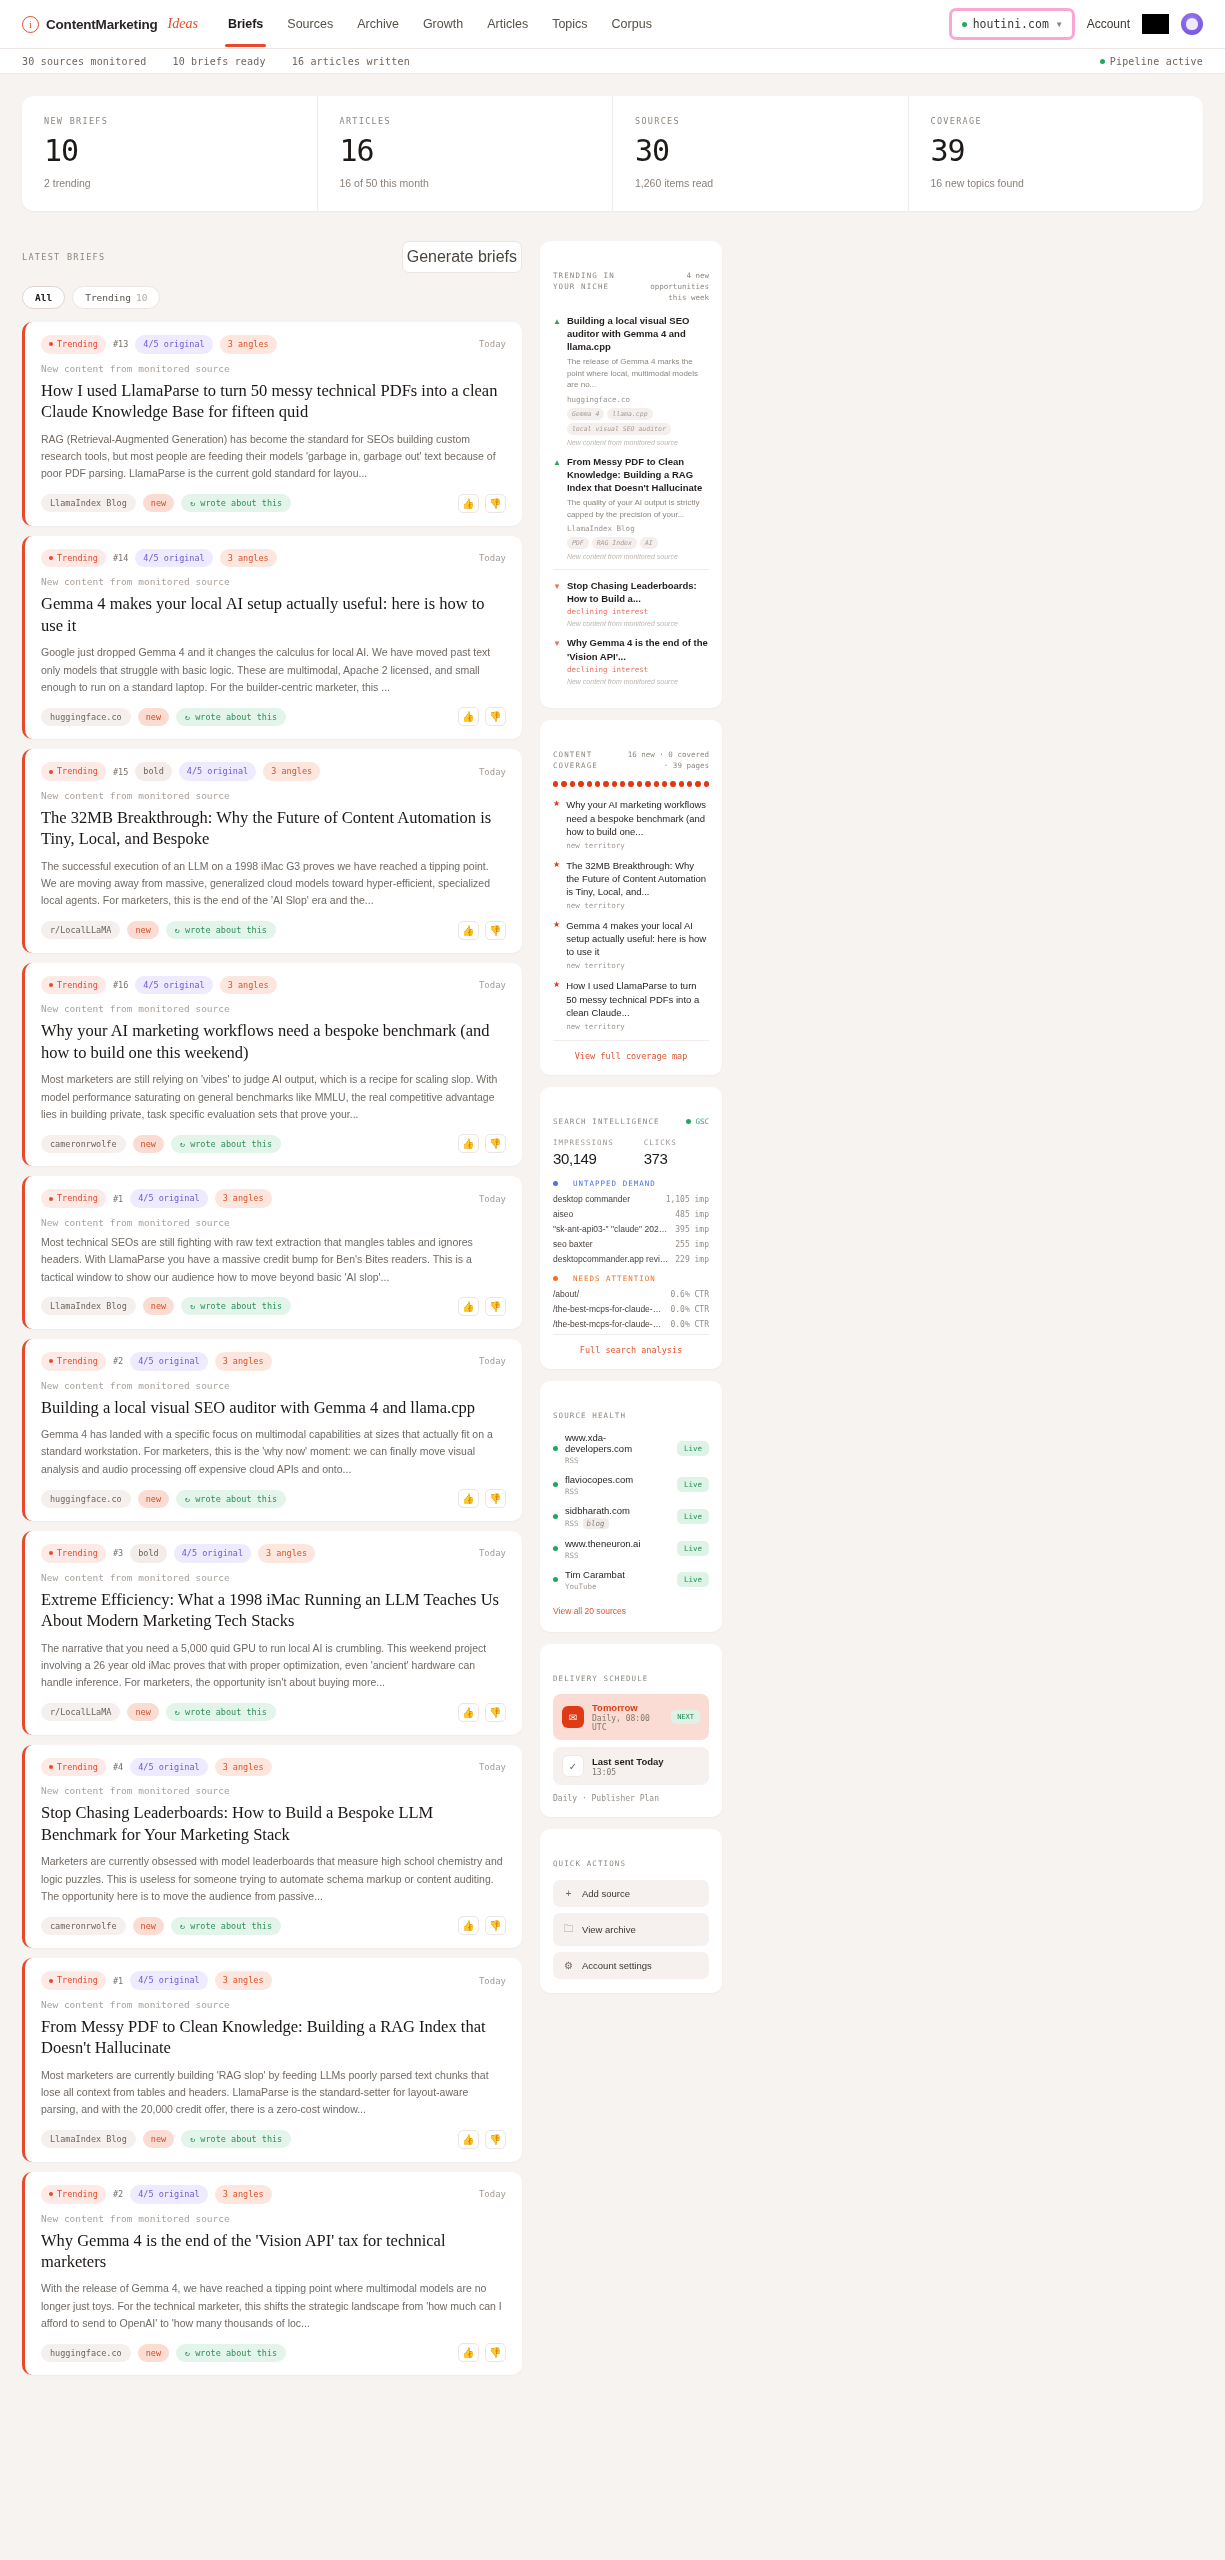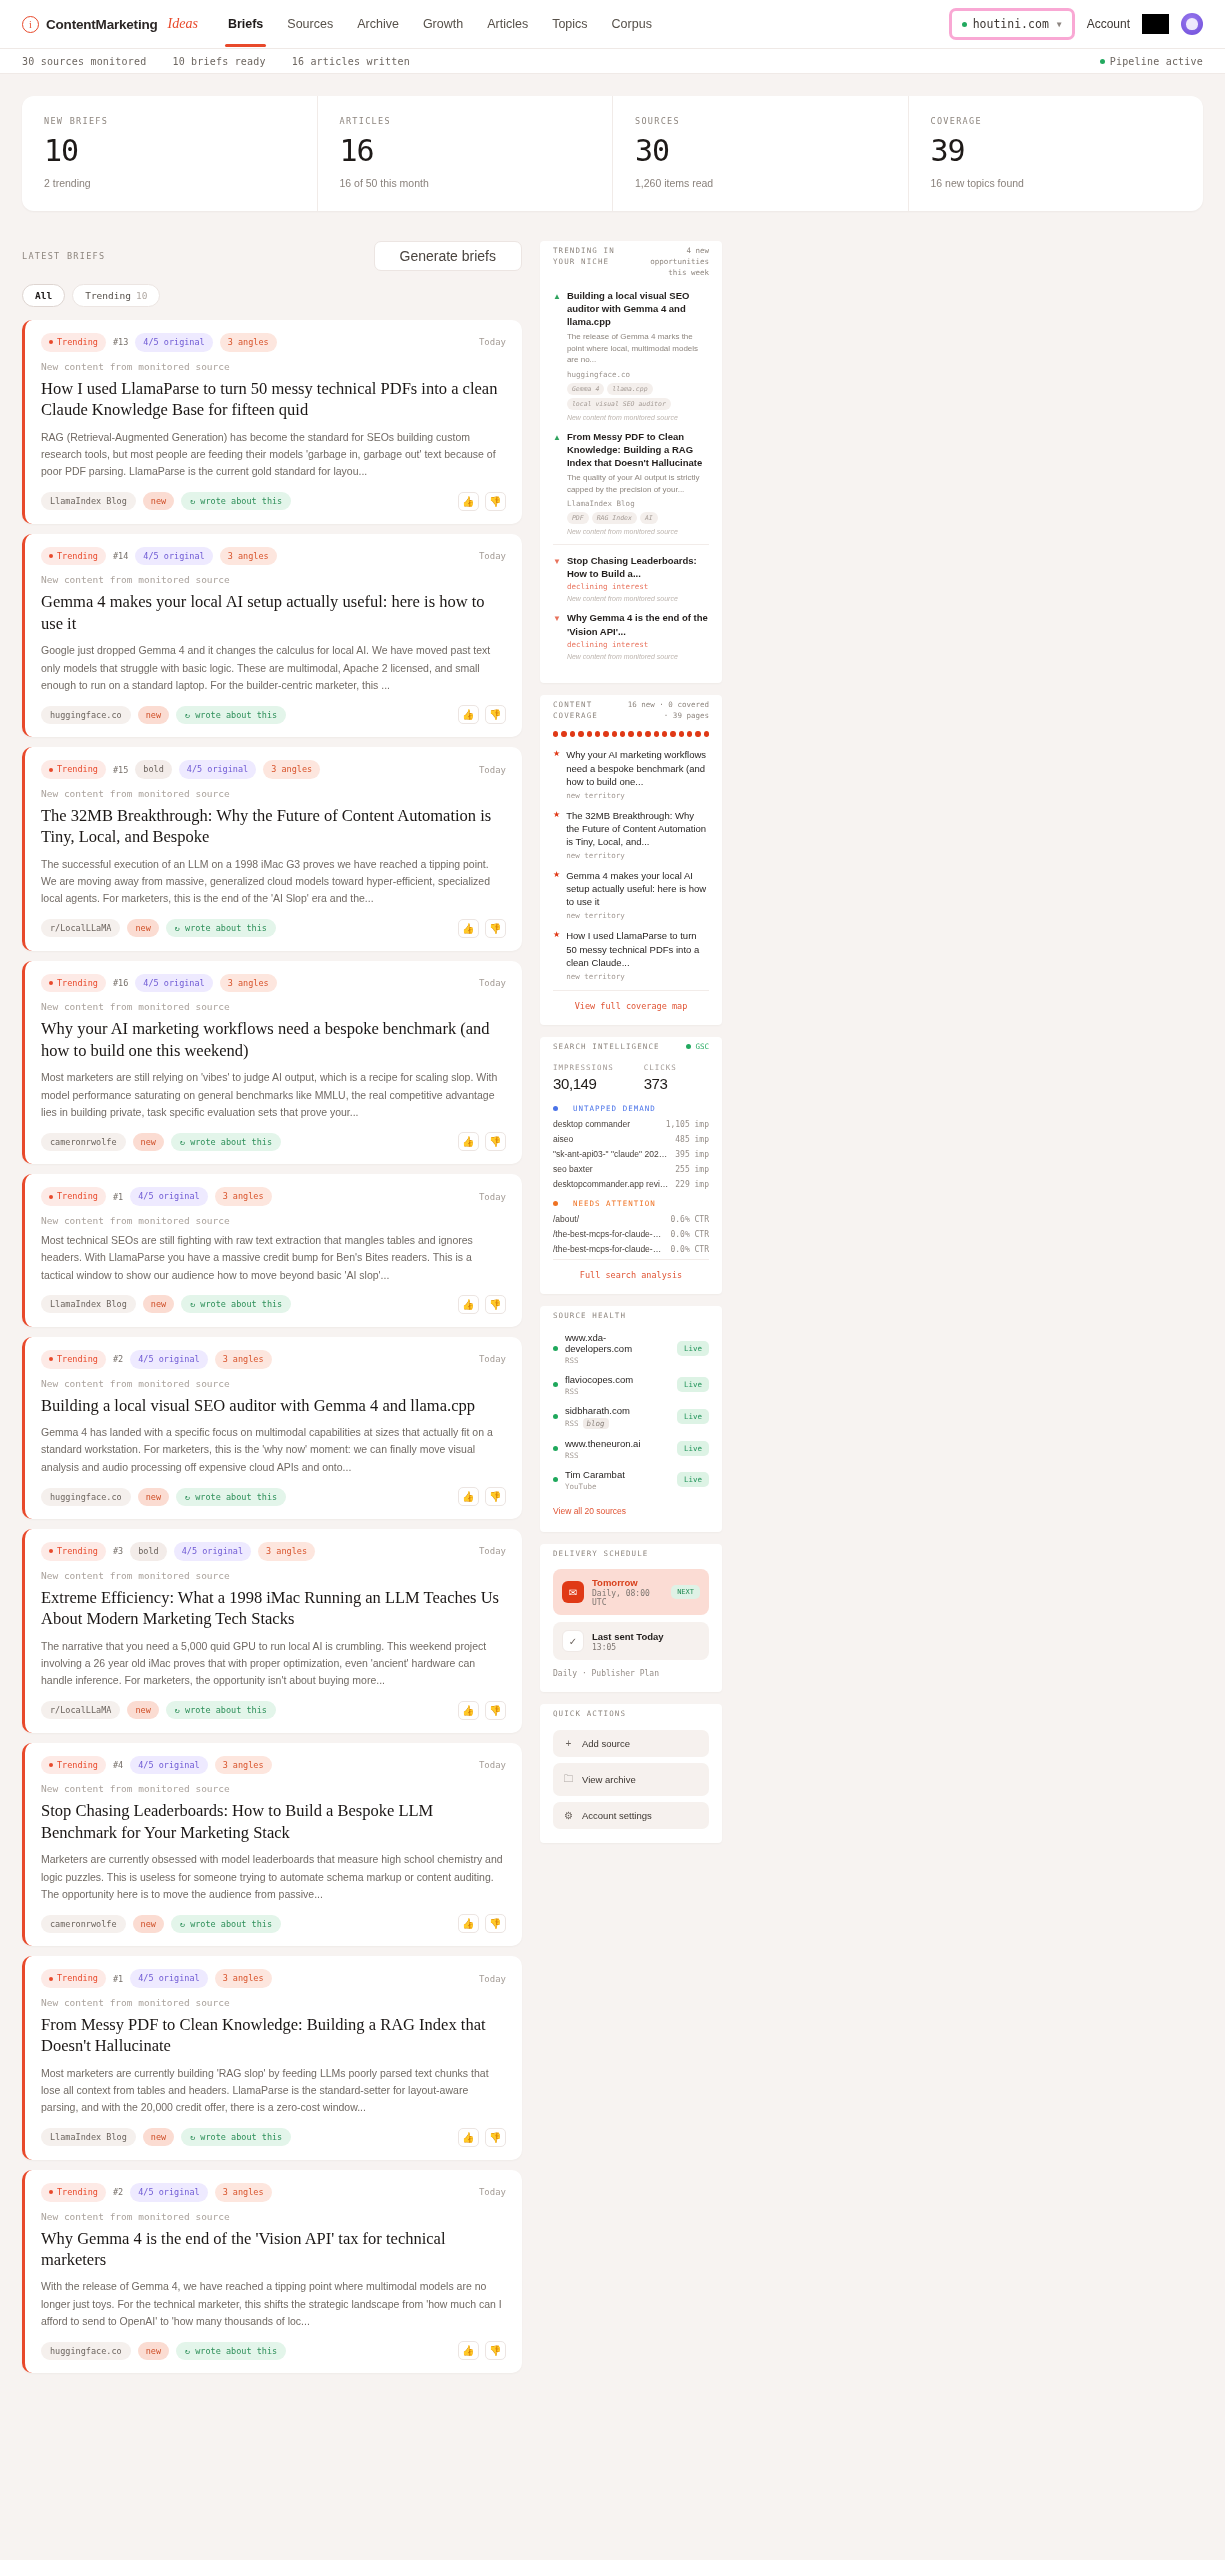--- a/index.html
+++ b/index.html
@@ -86,21 +86,21 @@
   .stat-sub { font-size: 10.5px; color: #8a827c; margin-top: 11px; }
 
   .cols { display: flex; gap: 18px; align-items: flex-start; }
   .colmain { width: 500px; flex: none; }
   .colside { width: 182px; flex: none; }
 
   .sechead { display: flex; align-items: center; margin-bottom: 13px; }
   .sechead-t { font-size: 8.5px; letter-spacing: 1.3px; color: #8e867f; }
   .genbtn {
     margin-left: auto; background: #fff; border: 1px solid #ece5e2;
-    border-radius: 7px; font-size: 14px; color: #4a443f; padding: 6px 25px;
+    border-radius: 7px; font-size: 16px; color: #4a443f; padding: 6px 4px;
     cursor: pointer; font-family: "Liberation Sans", sans-serif;
   }
   .filters { display: flex; gap: 7px; margin-bottom: 13px; }
   .fchip {
     background: #fff; border: 1px solid #ece5e2; border-radius: 20px;
     font-size: 9.5px; padding: 5px 12px; color: #56504a; cursor: pointer;
   }
   .fchip.on { color: #1f1b1a; font-weight: 700; border-color: #ded5d1;}
   .fchip .ct { color: #b1a9a3; margin-left: 5px; }
 
@@ -134,21 +134,21 @@
   .wrote-pill { background: #e3f5ea; color: #2d8f59; font-size: 8.5px; padding: 4px 9px; border-radius: 20px; font-family: "DejaVu Sans Mono", monospace;}
   .fb { margin-left: auto; display: flex; gap: 6px; }
   .fbtn {
     width: 21px; height: 19px; border: 1px solid #ece5e2; border-radius: 5px;
     background: #fff; display: flex; align-items: center; justify-content: center;
     cursor: pointer; color: #a8a09a; font-size: 10px;
   }
 
   
   .card {
-    background: #fff; border-radius: 4px; padding: 5px 13px 14px;
+    background: #fff; border-radius: 10px; padding: 30px 13px 14px;
     margin-bottom: 12px; box-shadow: 0 1px 2px rgba(60,40,30,.04);
   }
   .card-h { display: flex; align-items: flex-start; margin-bottom: 10px; gap: 6px; }
   .card-t { font-size: 7.5px; letter-spacing: 1.1px; color: #8e867f; line-height: 1.45; }
   .card-x { margin-left: auto; font-size: 7.5px; color: #8e867f; text-align: right; line-height: 1.45; font-family: "DejaVu Sans Mono", monospace;}
   .gsc { color: #22a95f; display: flex; align-items: center; gap: 4px; font-size: 7.5px; font-family: "DejaVu Sans Mono", monospace;}
 
   .tr-item { display: flex; gap: 6px; margin-bottom: 9px; }
   .tri-up { color: #2fa35e; font-size: 8px; line-height: 1.9; flex: none; }
   .tri-dn { color: #e8725c; font-size: 8px; line-height: 1.9; flex: none; }

